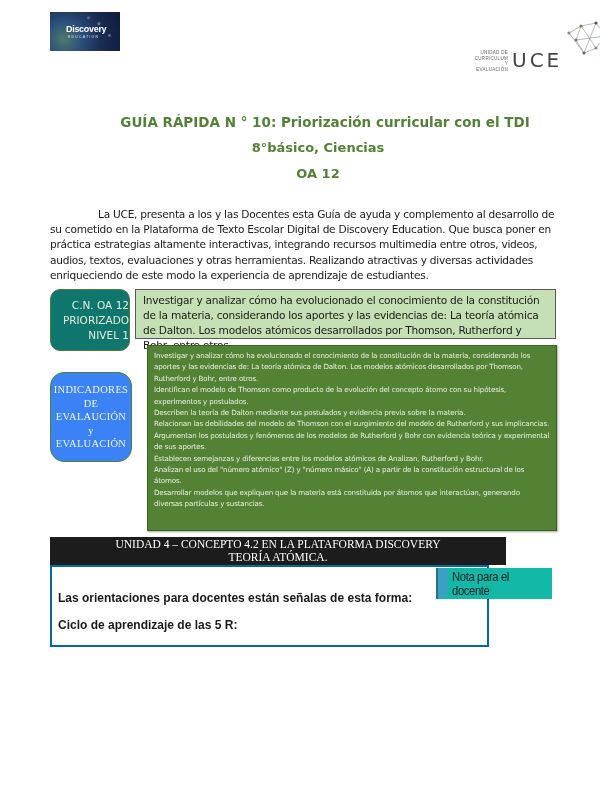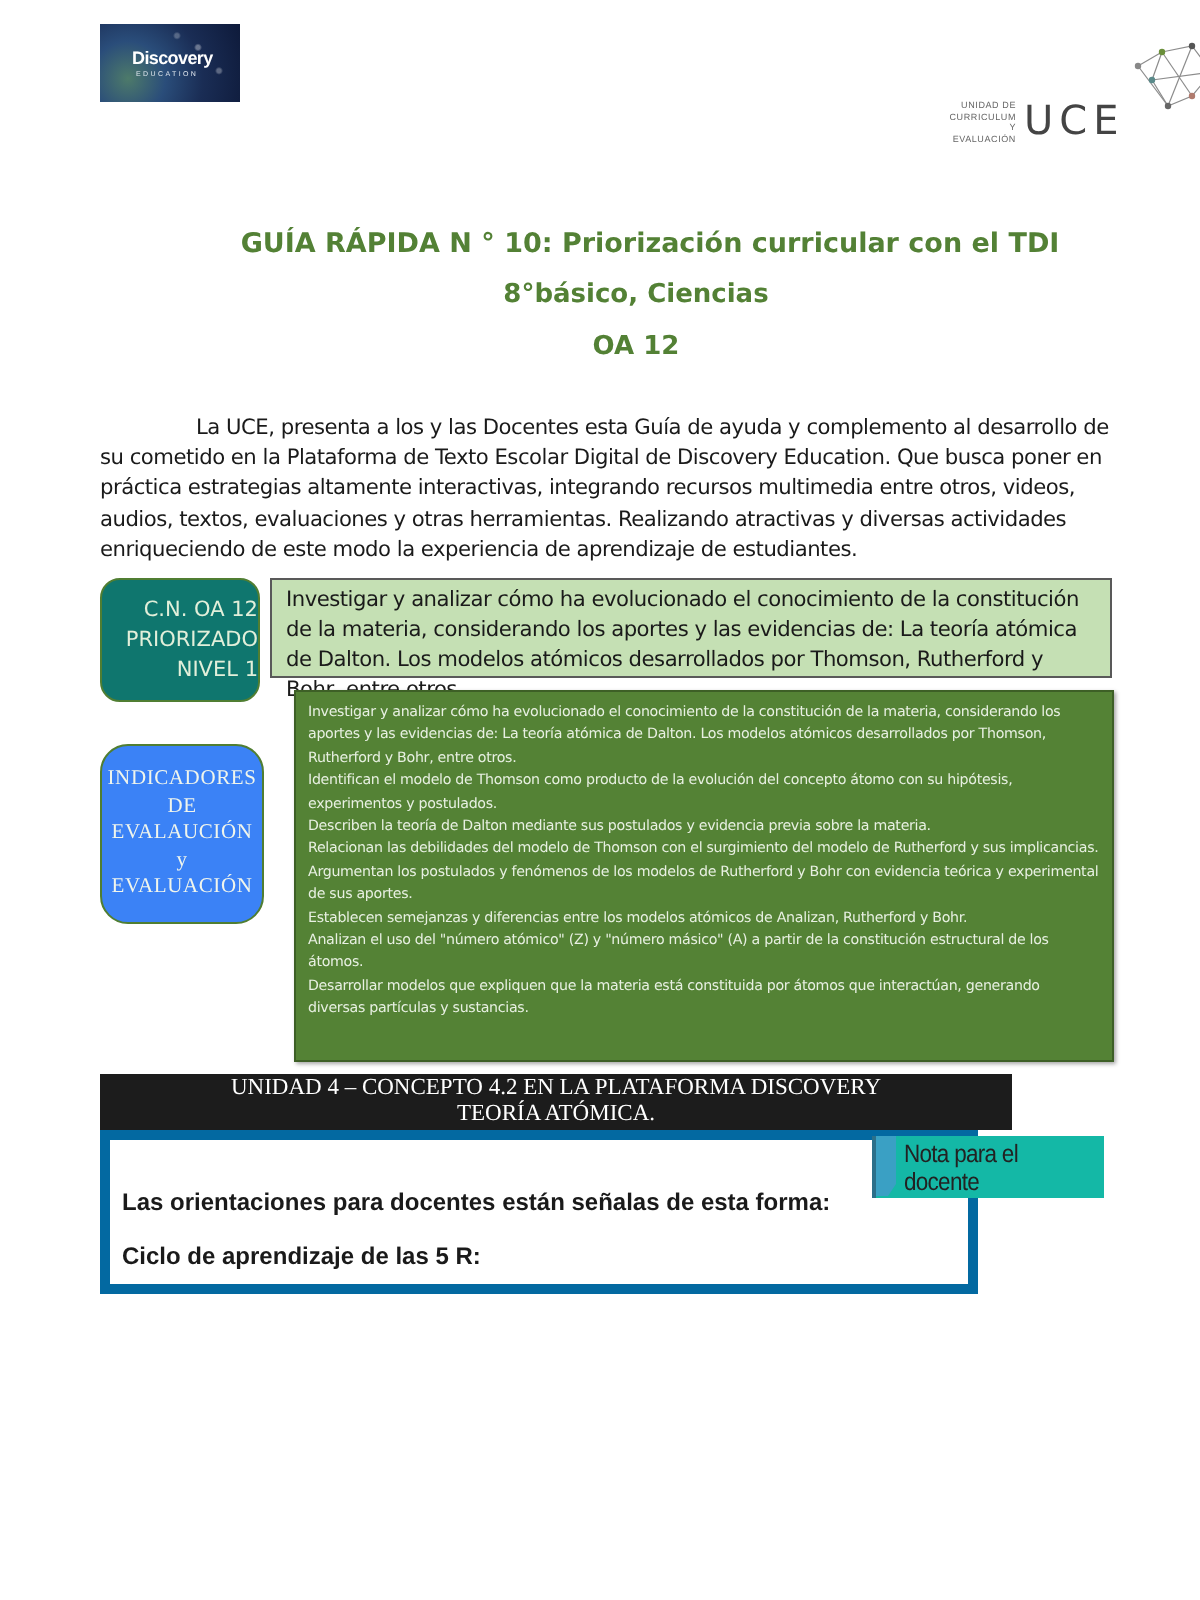--- a/index.html
+++ b/index.html
@@ -32,21 +32,21 @@
 
   .oa-box { left: 135px; top: 289px; width: 421px; height: 50px; background: #c5e0b4; border: 1.5px solid #595959; box-sizing: border-box; padding: 3px 7px; font-size: 10.6px; line-height: 15px; color: #1a1a1a; font-family: "DejaVu Sans", sans-serif; letter-spacing: -0.25px; }
 
   .badge-ind { left: 50px; top: 372px; width: 80px; height: 88px; background: #3b82f6; border: 1.5px solid #507e32; border-radius: 14px; color: #f0f5ec; font-size: 10.5px; line-height: 13.5px; text-align: center; display:flex; flex-direction:column; justify-content:center; font-family: "Liberation Serif", serif; letter-spacing: 0.3px; }
 
   .ind-box { left: 147px; top: 345px; width: 410px; height: 186px; background: #548235; border: 1px solid #3d5f26; box-shadow: 1px 1px 2px rgba(0,0,0,0.35); box-sizing: border-box; padding: 4px 6px; font-size: 7.1px; line-height: 11.4px; color: #e8f0e2; font-family: "DejaVu Sans", sans-serif; letter-spacing: -0.15px; }
   .ind-box p { margin: 0; }
 
   .unit-bar { left: 50px; top: 537px; width: 456px; height: 28px; background: #1c1c1c; color: #ffffff; font-family: "Liberation Serif", serif; font-weight: normal; font-size: 11.5px; line-height: 12.5px; text-align: center; padding-top: 1px; box-sizing: border-box; }
 
-  .orient-box { left: 50px; top: 565px; width: 439px; height: 82px; border: 5px solid #0369a1; box-sizing: border-box; background: #fff; }
+  .orient-box { left: 50px; top: 565px; width: 439px; height: 82px; border: 2px solid #0369a1; box-sizing: border-box; background: #fff; }
   .orient-text { position:absolute; left: 6px; top: 24px; font-size: 12px; font-weight: bold; color: #1a1a1a; font-family: "Liberation Sans", sans-serif; }
   .cycle-text { position:absolute; left: 6px; top: 51px; font-size: 12px; font-weight: bold; color: #1a1a1a; font-family: Liberation Sans, sans-serif; }
 
   .nota { left: 438px; top: 568px; width: 114px; height: 31px; background: #14b8a6; }
   .nota .bar { position:absolute; left: 0; top: 0; width: 10px; height: 30px; background: #3aa0c4; clip-path: polygon(0 0, 100% 0, 100% 80%, 60% 100%, 0 100%); }
   .nota .edge { position:absolute; left: -2px; top: 0; width: 2px; height: 31px; background: #2b6f8a; }
   .nota .label { position:absolute; left: 14px; top: 2px; font-size: 12.5px; color: #222; font-family: "Liberation Sans", sans-serif; letter-spacing: -0.4px; transform: scaleX(0.9); transform-origin: left; }
 </style>
 </head>
 <body>

